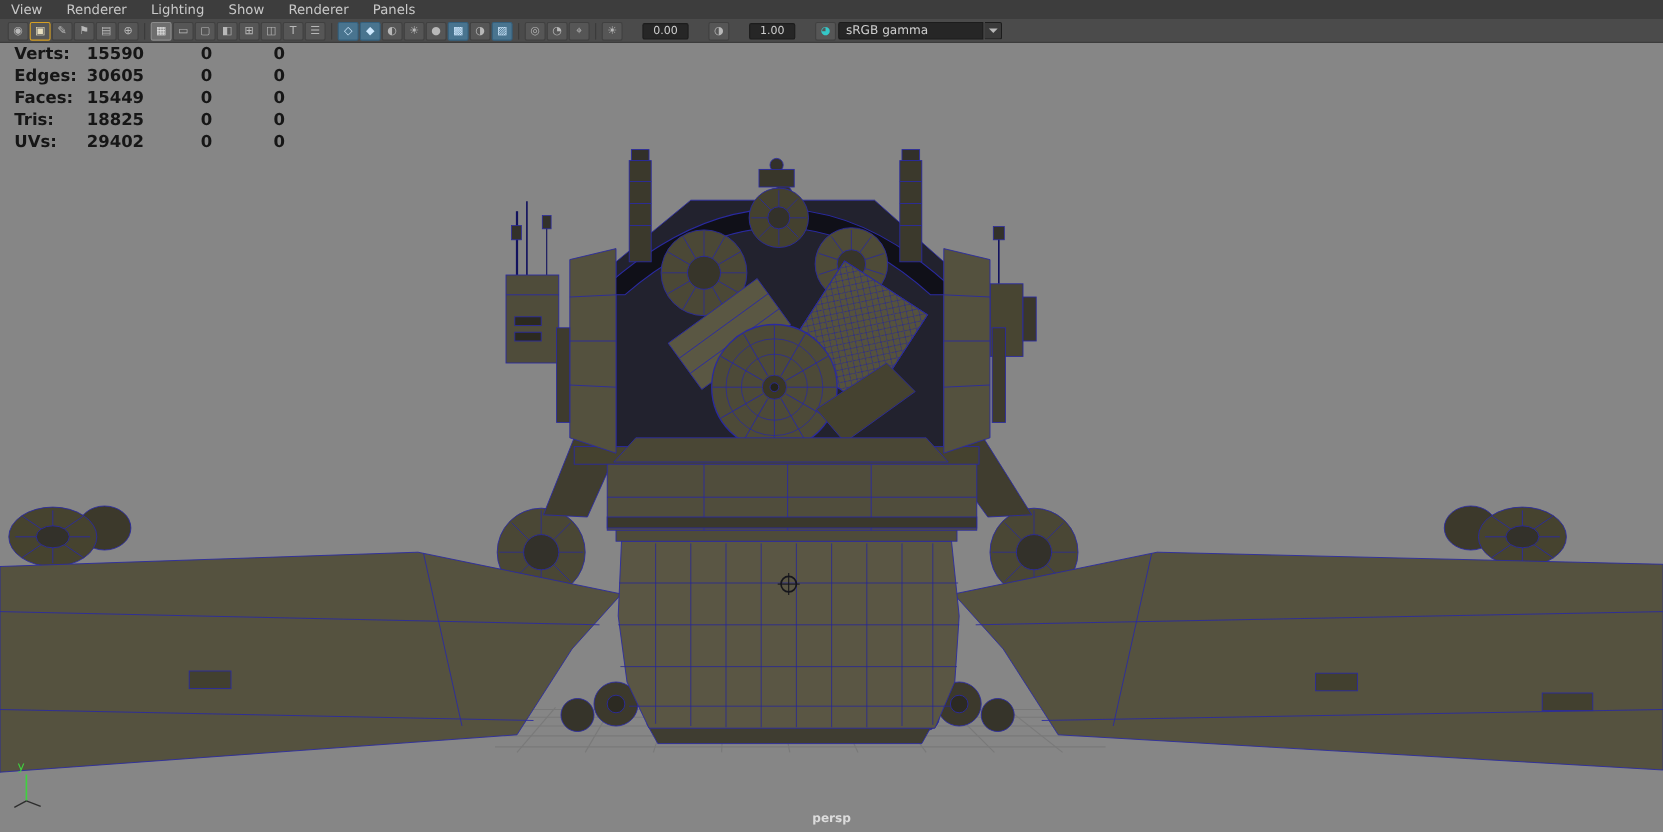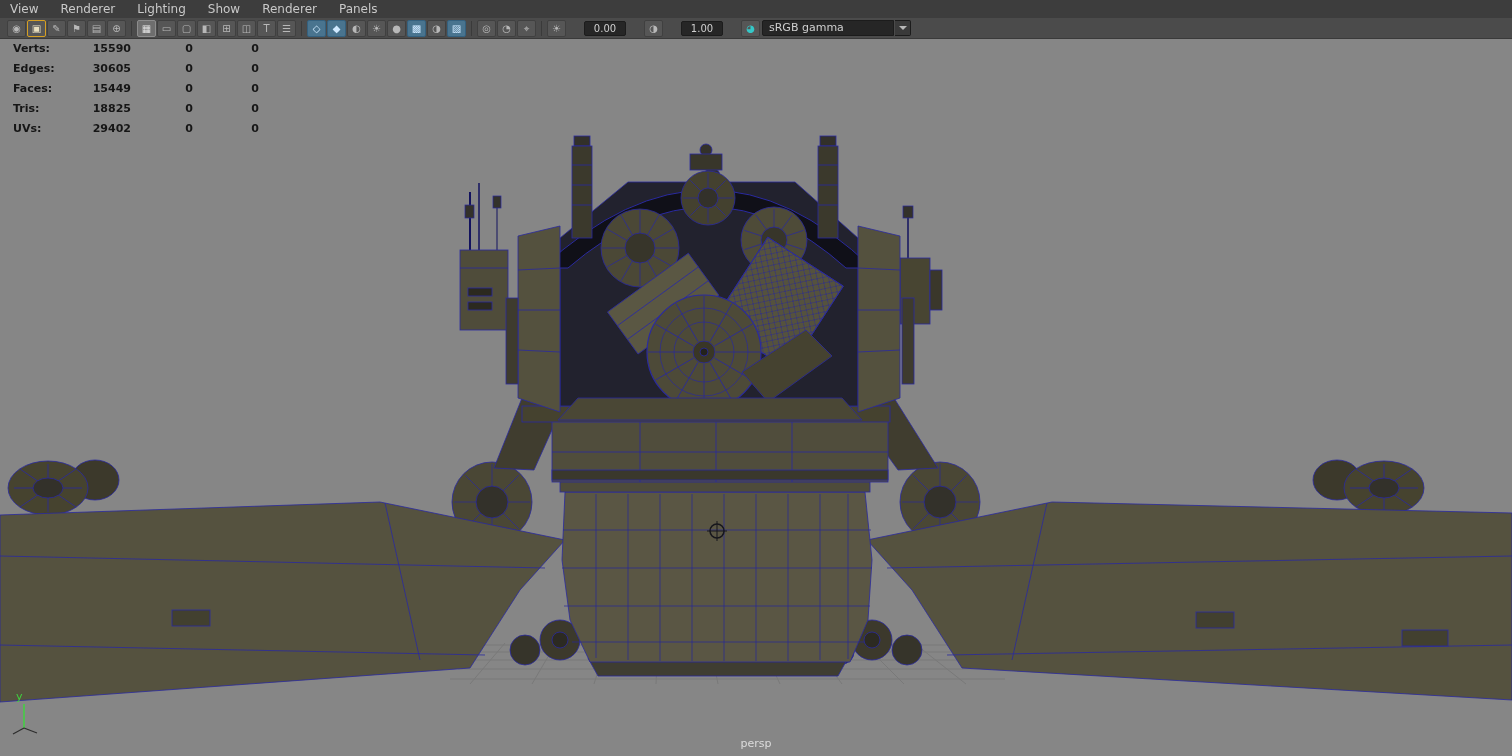--- a/index.html
+++ b/index.html
@@ -48,32 +48,32 @@
     white-space: nowrap; overflow: hidden;
   }
   .tb-dropbtn {
     width: 16px; height: 16px; background: #3a3a3a; border: 1px solid #1c1c1c; border-left: none;
     border-radius: 0 2px 2px 0; display: flex; align-items: flex-start; justify-content: center;
     flex: 0 0 auto;
   }
   .tb-dropbtn::after { content: ""; border: 4px solid transparent; border-top-color: #b8b8b8; margin-top: 5px; }
 
   
-  .hud { position: absolute; top: 39px; left: 13px; z-index: 5; color: #161616; font-size: 11px; font-weight: bold; }
+  .hud { position: absolute; top: 39px; left: 13px; z-index: 5; color: #161616; font-size: 15px; font-weight: bold; }
   .hud-row { display: grid; grid-template-columns: 52px 66px 62px 66px; height: 20px; line-height: 20px; }
   .hud-label { text-align: left; }
   .hud-val { text-align: right; }
 
   
   .viewport { position: absolute; inset: 0; z-index: 1; }
   .viewport svg { display: block; }
 
   .persp-label {
     position: absolute; bottom: 6px; left: 0; right: 0; text-align: center;
-    color: #dcdcdc; font-size: 11px; z-index: 5;
+    color: #dcdcdc; font-size: 11px; z-index: 5; font-weight: bold;
   }
   .axis-gizmo { position: absolute; left: 6px; bottom: 14px; z-index: 5; }
   .axis-label { fill: #3fd23f; font-size: 11px; font-family: "DejaVu Sans", sans-serif; }
 </style>
 </head>
 <body>
 
 <div class="viewport">
   <svg width="1512" height="756" viewBox="0 0 1512 756">
     <defs>

